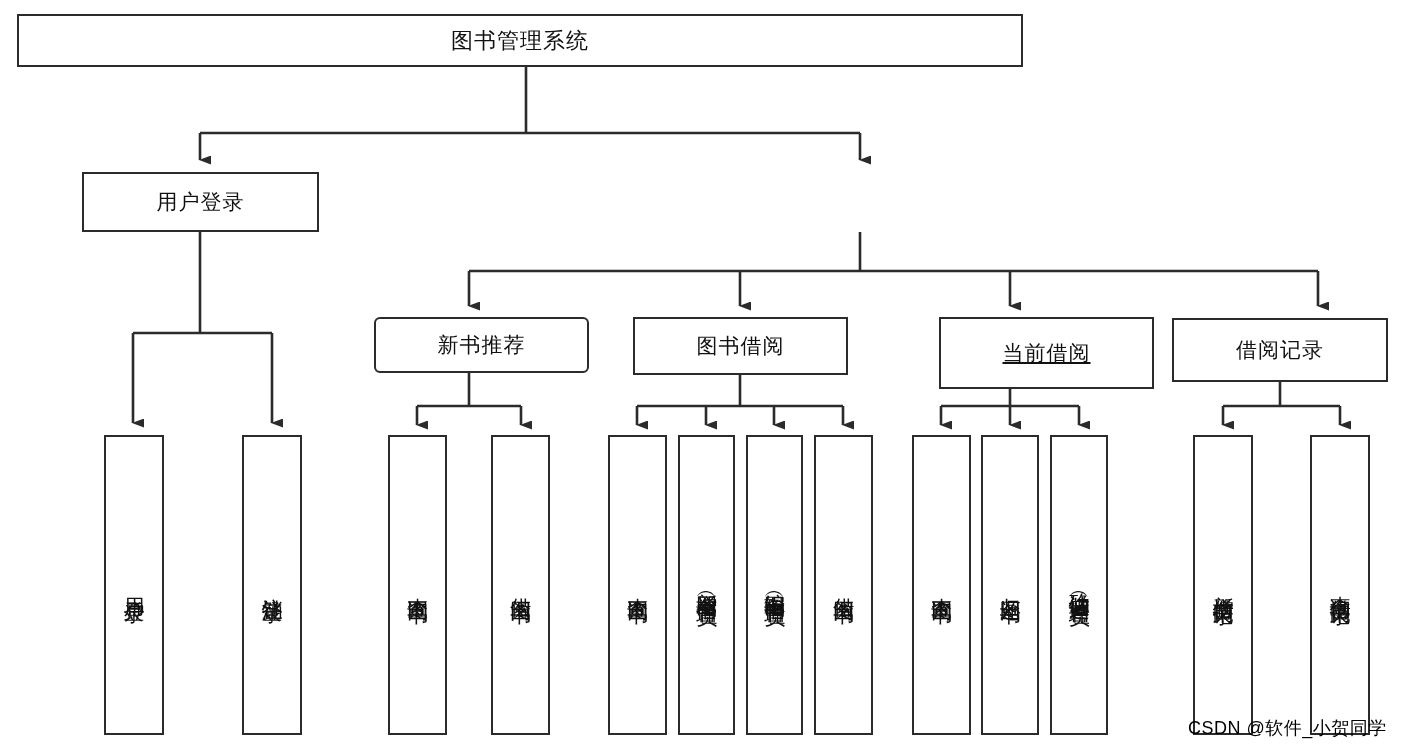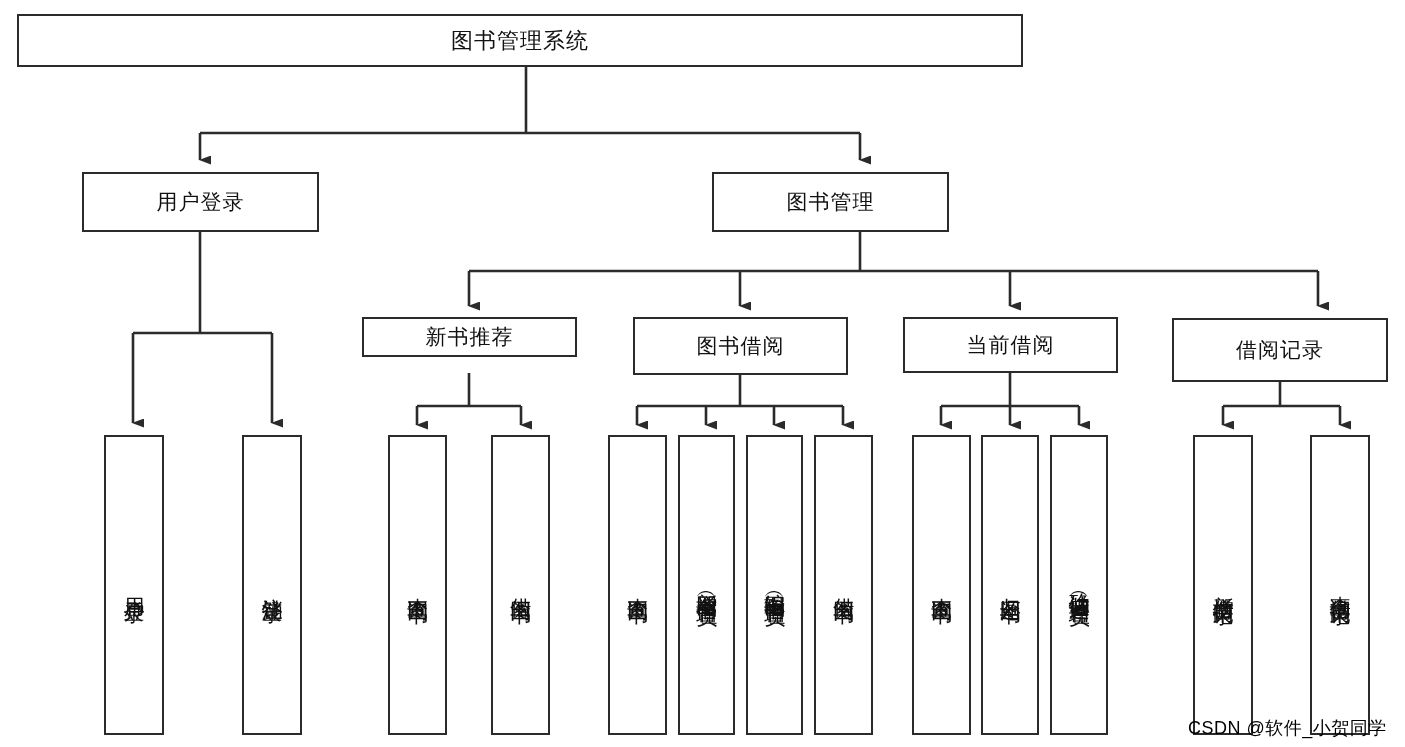--- a/index.html
+++ b/index.html
@@ -117,31 +117,28 @@
     </g>
   </svg>
 
   <div class="node horiz title" style="left:17px; top:14px; width:1006px; height:53px;">
     <span>图书管理系统</span>
   </div>
 
   <div class="node horiz" style="left:82px; top:172px; width:237px; height:60px;">
     <span>用户登录</span>
   </div>
-  <div class="node horiz" style="left:712px; top:172px; width:237px; height:60px;">
-    <span>图书管理</span>
-  </div>
 
-  <div class="node horiz" style="left:362px; top:317px; width:215px; height:40px;">
+  <div class="node horiz" style="left:374px; top:317px; width:215px; height:56px;border-radius:6px;">
     <span>新书推荐</span>
   </div>
   <div class="node horiz" style="left:633px; top:317px; width:215px; height:58px;">
     <span>图书借阅</span>
   </div>
-  <div class="node horiz" style="left:903px; top:317px; width:215px; height:56px;">
+  <div class="node horiz" style="left:939px; top:317px; width:215px; height:72px;text-decoration:underline;">
     <span>当前借阅</span>
   </div>
   <div class="node horiz" style="left:1172px; top:318px; width:216px; height:64px;">
     <span>借阅记录</span>
   </div>
 
   <div class="node vert" style="left:104px; top:435px; width:60px; height:300px;">
     <span class="vtext">用户登录</span>
   </div>
   <div class="node vert" style="left:242px; top:435px; width:60px; height:300px;">

